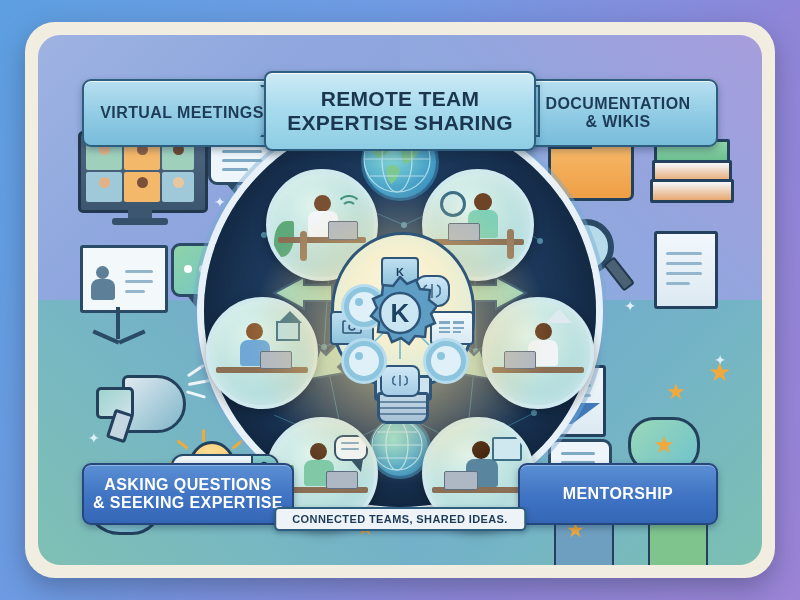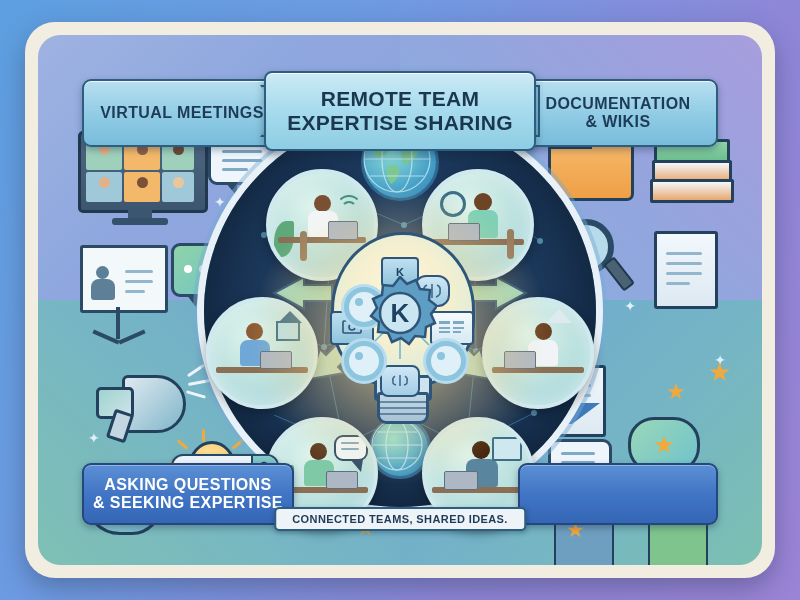--- a/index.html
+++ b/index.html
@@ -552,20 +552,21 @@
         </div>
       </div>
       <div class="banner banner-bot b-bl">
         <div>
           <div>ASKING QUESTIONS</div>
           <div>&amp; SEEKING EXPERTISE</div>
         </div>
       </div>
       <div class="banner banner-bot b-br">
         <div>
+          <div>MENTORSHIP</div>
         </div>
       </div>
 
       <div class="ribbon-tail ribbon-l"></div>
       <div class="ribbon-tail ribbon-r"></div>
       <div class="title-banner">
         <div>
           <div>REMOTE TEAM</div>
           <div>EXPERTISE SHARING</div>
         </div>

